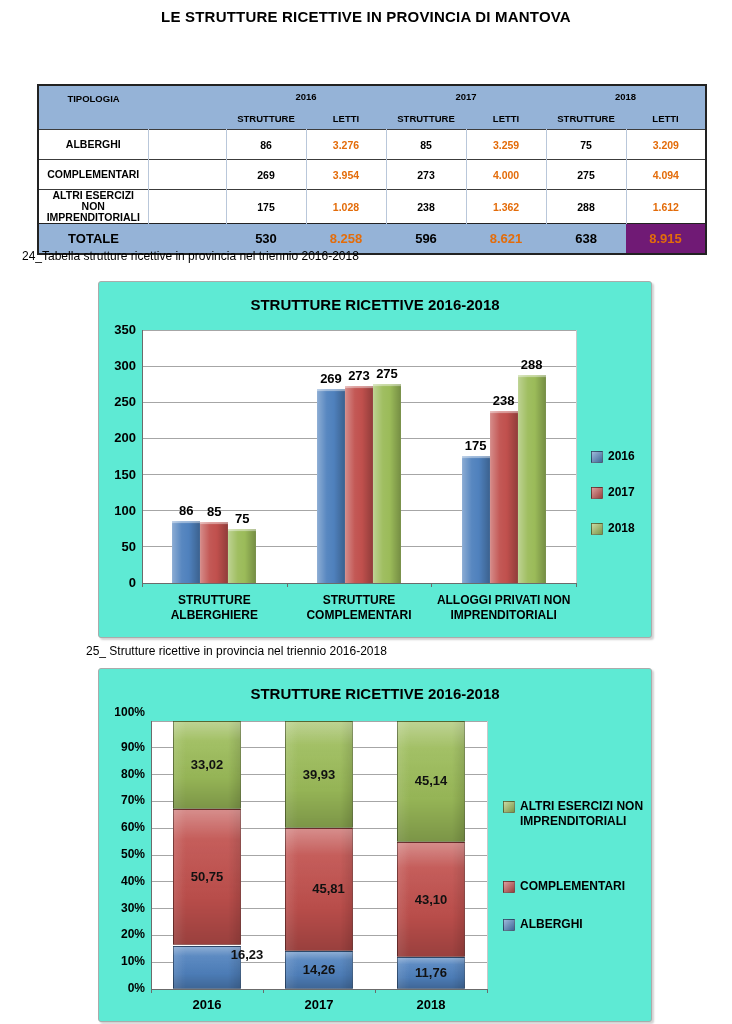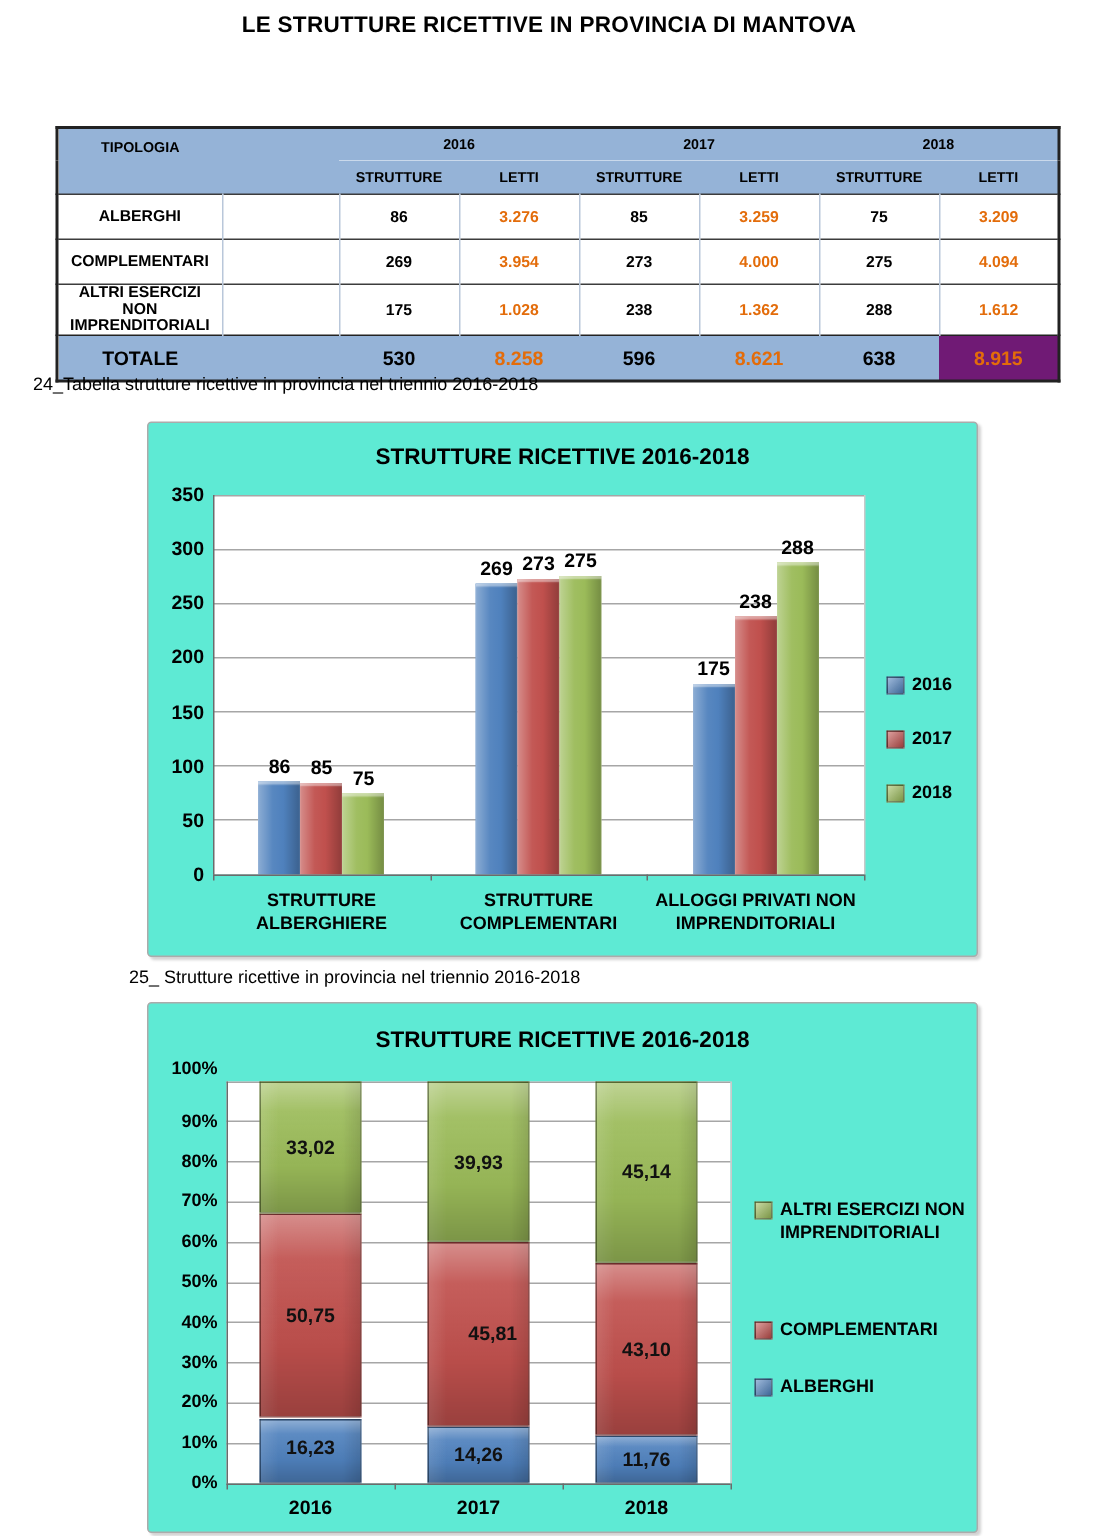--- a/index.html
+++ b/index.html
@@ -204,21 +204,21 @@
         <div class="gridline" style="top: 213.9px;"></div>
         <div class="gridline" style="top: 187.1px;"></div>
         <div class="gridline" style="top: 160.3px;"></div>
         <div class="gridline" style="top: 133.5px;"></div>
         <div class="gridline" style="top: 106.7px;"></div>
         <div class="gridline" style="top: 79.9px;"></div>
         <div class="gridline" style="top: 53.1px;"></div>
         <div class="gridline" style="top: 26.3px;"></div>
         <div class="gridline" style="top: -0.5px;"></div>
         <div class="seg" style="left: 22px; width: 68px; height: 43.4964px; top: 224.504px; background-color: rgb(79, 129, 189);"></div>
-        <div class="seg-label" style="left: 22px; width: 68px; top: 236px;">16,23</div>
+        <div class="seg-label" style="left: 22px; width: 68px; top: 226px; padding-left: 40px;">16,23</div>
         <div class="seg" style="left: 22px; width: 68px; height: 136.01px; top: 88.4936px; background-color: rgb(192, 80, 77);"></div>
         <div class="seg-label" style="left: 22px; width: 68px; top: 148.499px;">50,75</div>
         <div class="seg" style="left: 22px; width: 68px; height: 88.4936px; top: -2.84217e-14px; background-color: rgb(155, 187, 89);"></div>
         <div class="seg-label" style="left: 22px; width: 68px; top: 36.2468px;">33,02</div>
         <div class="seg" style="left: 134px; width: 68px; height: 38.2168px; top: 229.783px; background-color: rgb(79, 129, 189);"></div>
         <div class="seg-label" style="left: 134px; width: 68px; top: 240.892px;">14,26</div>
         <div class="seg" style="left: 134px; width: 68px; height: 122.771px; top: 107.012px; background-color: rgb(192, 80, 77);"></div>
         <div class="seg-label" style="left: 134px; width: 87px; top: 160.398px;">45,81</div>
         <div class="seg" style="left: 134px; width: 68px; height: 107.012px; top: -1.42109e-14px; background-color: rgb(155, 187, 89);"></div>
         <div class="seg-label" style="left: 134px; width: 68px; top: 45.5062px;">39,93</div>

